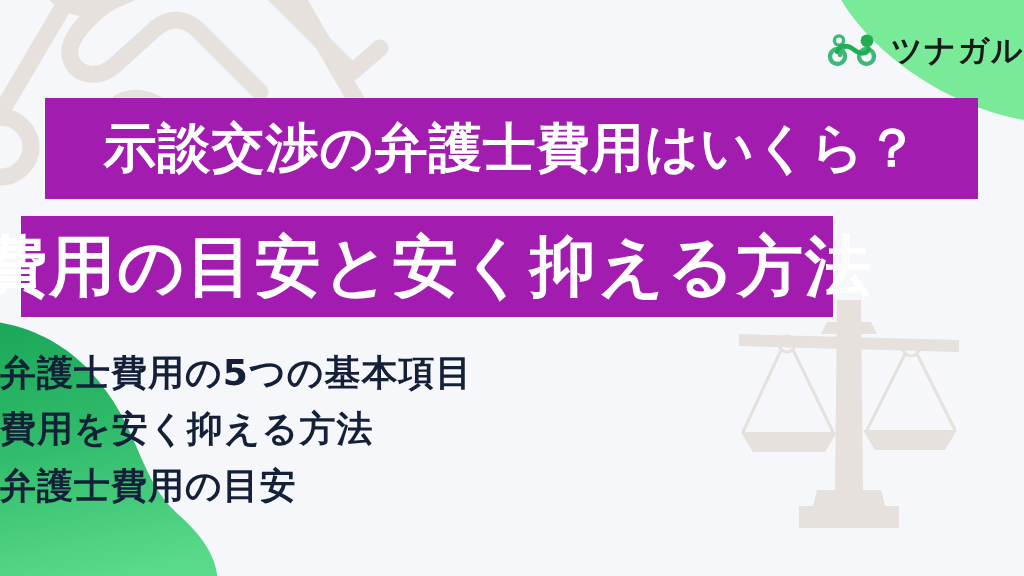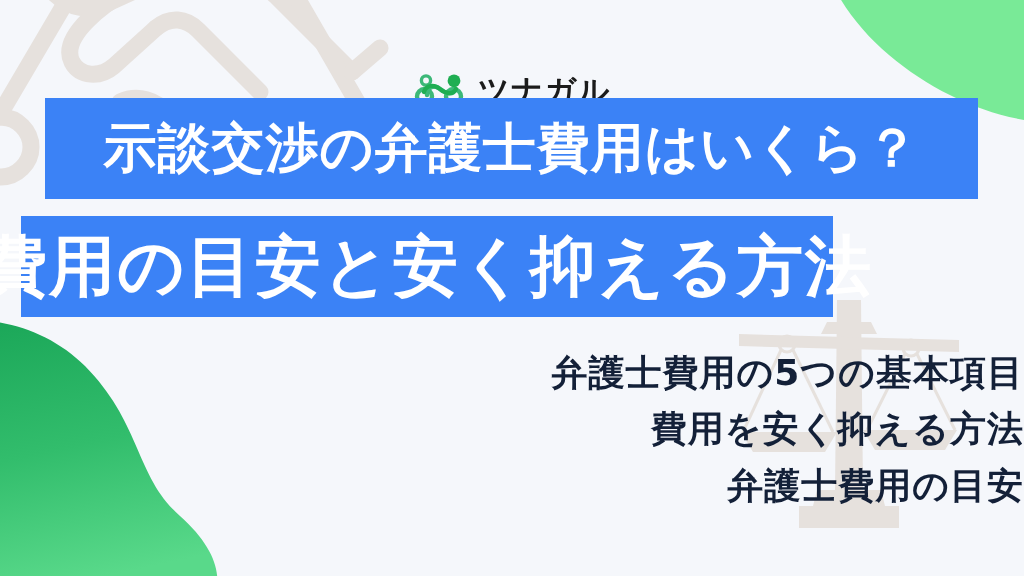--- a/index.html
+++ b/index.html
@@ -47,38 +47,37 @@
   }
 
   
   #logo-row {
     position: absolute;
     top: 33px;
     left: 0;
     width: 100%;
     display: flex;
     align-items: center;
-    justify-content: center;
+    justify-content: flex-end;
     gap: 9px;
-    margin-top: 40px;
   }
   #logo-mark { width: 56px; height: 34px; display: block; }
   #logo-wordmark {
     font-size: 31px;
     font-weight: 700;
     letter-spacing: 1.5px;
     color: #1b1b1b;
     line-height: 1;
     font-family: "DejaVu Sans", "Liberation Sans", sans-serif;
   }
 
   
   .bar {
     position: absolute;
-    background: #3b82f6;
+    background: #a21caf;
     display: flex;
     align-items: center;
     justify-content: center;
     box-sizing: border-box;
   }
   #bar-1 {
     left: 45px;
     top: 98px;
     width: 933px;
     height: 101px;
@@ -107,21 +106,21 @@
   }
 
   
   #bullet-list {
     position: absolute;
     top: 352px;
     left: 0;
     width: 100%;
     display: flex;
     flex-direction: column;
-    align-items: flex-end;
+    align-items: flex-start;
     gap: 15px;
   }
   .bullet-line {
     color: #132038;
     font-family: "DejaVu Sans", "Liberation Sans", sans-serif;
     font-weight: 700;
     font-size: 36px;
     line-height: 1.15;
     letter-spacing: 1px;
     white-space: nowrap;

